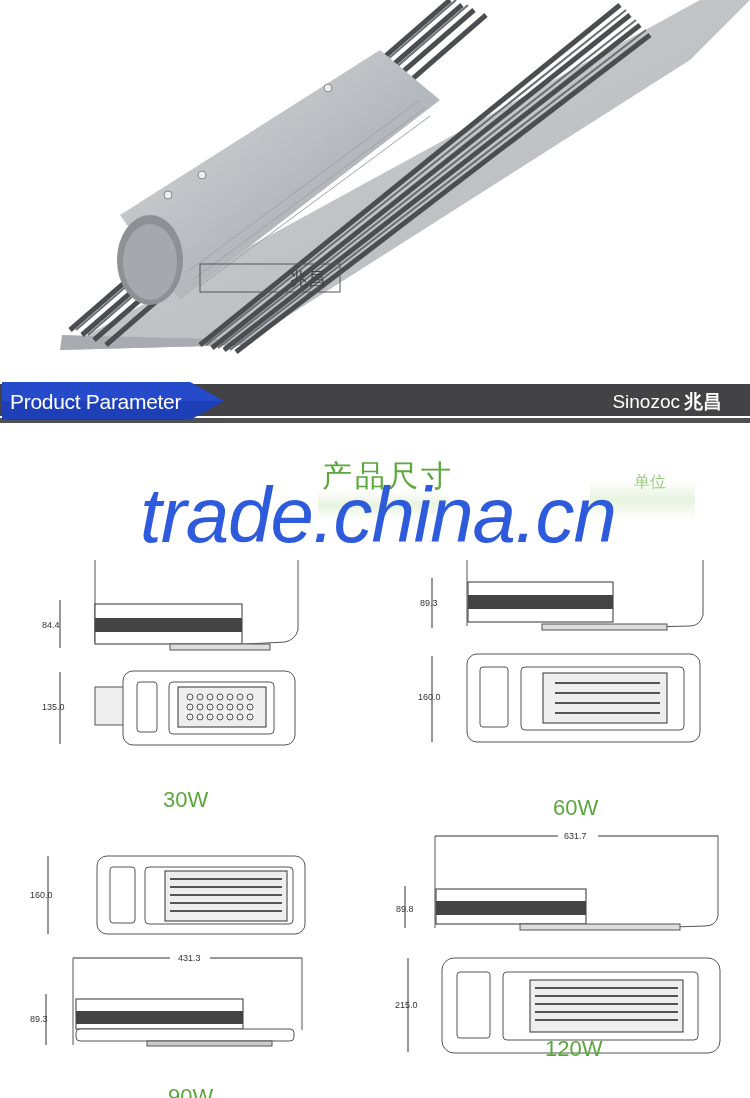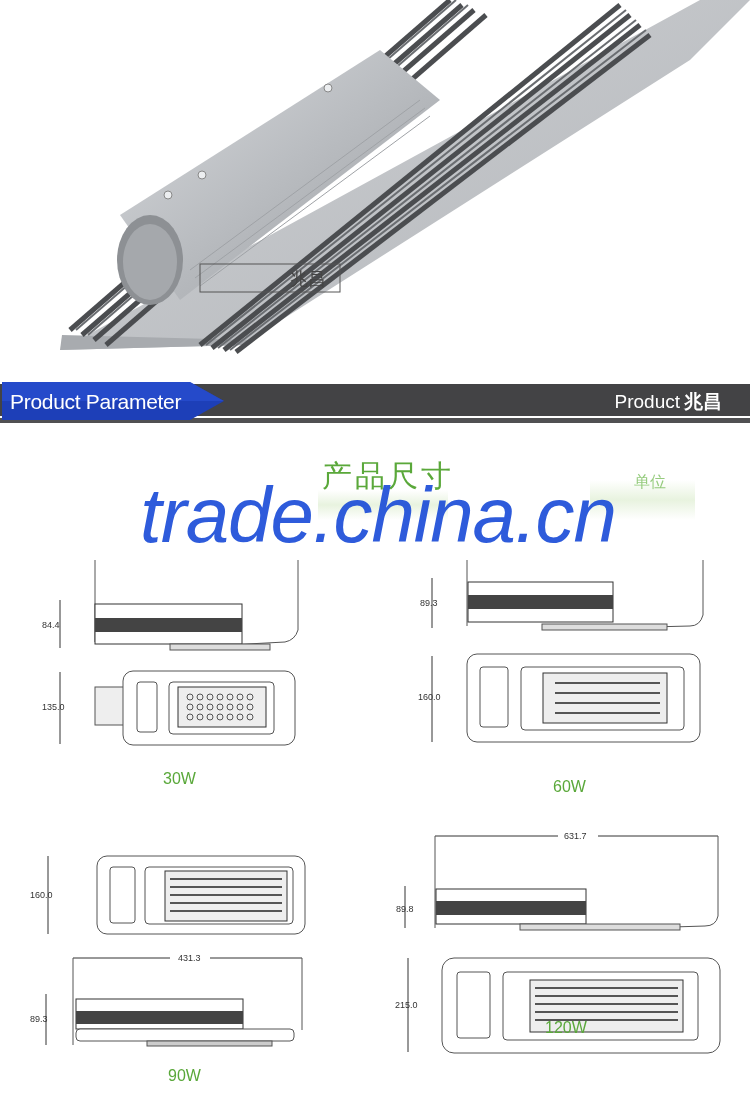--- a/index.html
+++ b/index.html
@@ -11,21 +11,21 @@
   .banner .tag{position:absolute;left:2px;top:2px;height:38px;width:222px;}
   .banner .tag-label{position:absolute;left:10px;top:10px;color:#fff;font-size:21px;letter-spacing:-0.3px;}
   .banner .brand{position:absolute;right:28px;top:9px;color:#fff;font-size:19px;}
   .banner .brand-cn{font-weight:bold;margin-left:4px;}
   .section-title{position:absolute;left:316px;top:456px;color:#5aa83a;font-size:30px;letter-spacing:3px;margin-left:6px;}
   .unit{position:absolute;left:592px;top:472px;color:#7cbf5e;font-size:16px;opacity:.8;margin-left:42px;}
   .watermark{position:absolute;left:140px;top:470px;color:#1d4ed8;font-size:78px;letter-spacing:-1px;opacity:.92;font-style:italic;}
   .fade{position:absolute;background:linear-gradient(#fff0,#e8f3df,#fff0);}
   .drawing{position:absolute;}
   .dim{font-size:9px;fill:#333;font-family:"Liberation Sans",sans-serif;}
-  .watt{position:absolute;color:#5aa83a;font-size:16px;}
+  .watt{position:absolute;color:#5aa83a;font-size:22px;margin-top:17px;}
 </style>
 </head>
 <body>
 
 <div class="hero">
   <svg width="750" height="370" viewBox="0 0 750 370">
     <defs>
       <linearGradient id="tube" x1="0" y1="0" x2="1" y2="1">
         <stop offset="0" stop-color="#d9dbde"></stop>
           <stop offset=".5" stop-color="#b9bcc0"></stop>
@@ -76,21 +76,21 @@
 </div>
 
 <div class="banner">
   <div class="bar"></div>
   <div class="bar2"></div>
   <svg class="tag" viewBox="0 0 222 38">
     <polygon points="0,0 188,0 222,19 188,38 0,38" fill="#1d3fb8"></polygon>
     <polygon points="0,0 188,0 222,19 0,19" fill="#2b52d6" opacity=".6"></polygon>
   </svg>
   <span class="tag-label">Product Parameter</span>
-  <span class="brand"><span>Product</span><span class="brand-cn">兆昌</span></span>
+  <span class="brand"><span>Sinozoc</span><span class="brand-cn">兆昌</span></span>
 </div>
 
 <div class="fade" style="left:318px;top:490px;width:130px;height:30px;"></div>
 <div class="fade" style="left:590px;top:480px;width:105px;height:40px;"></div>
 <div class="section-title">产品尺寸</div>
 <div class="unit">单位</div>
 <div class="watermark">trade.china.cn</div>
 
 <svg class="drawing" style="left:40px;top:560px" width="270" height="200">
   <line x1="55" y1="0" x2="55" y2="82" stroke="#555"></line>

